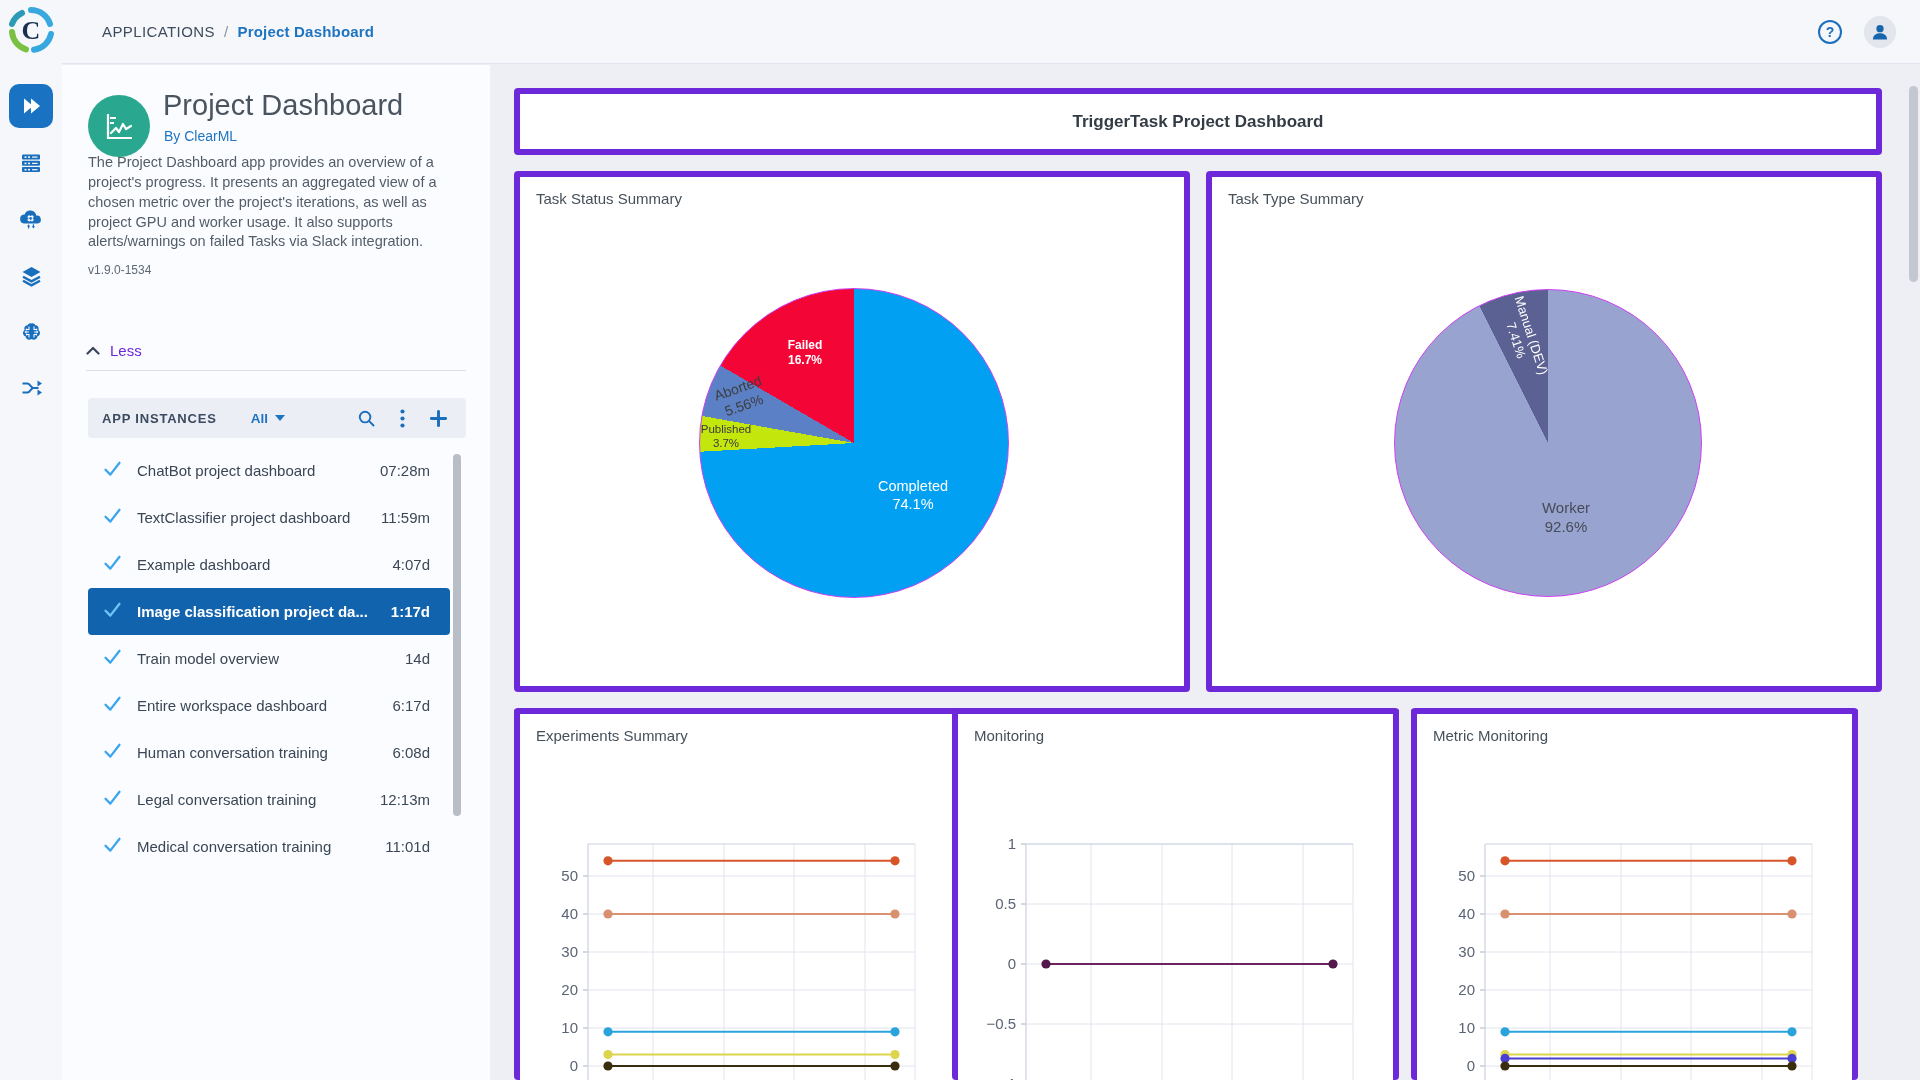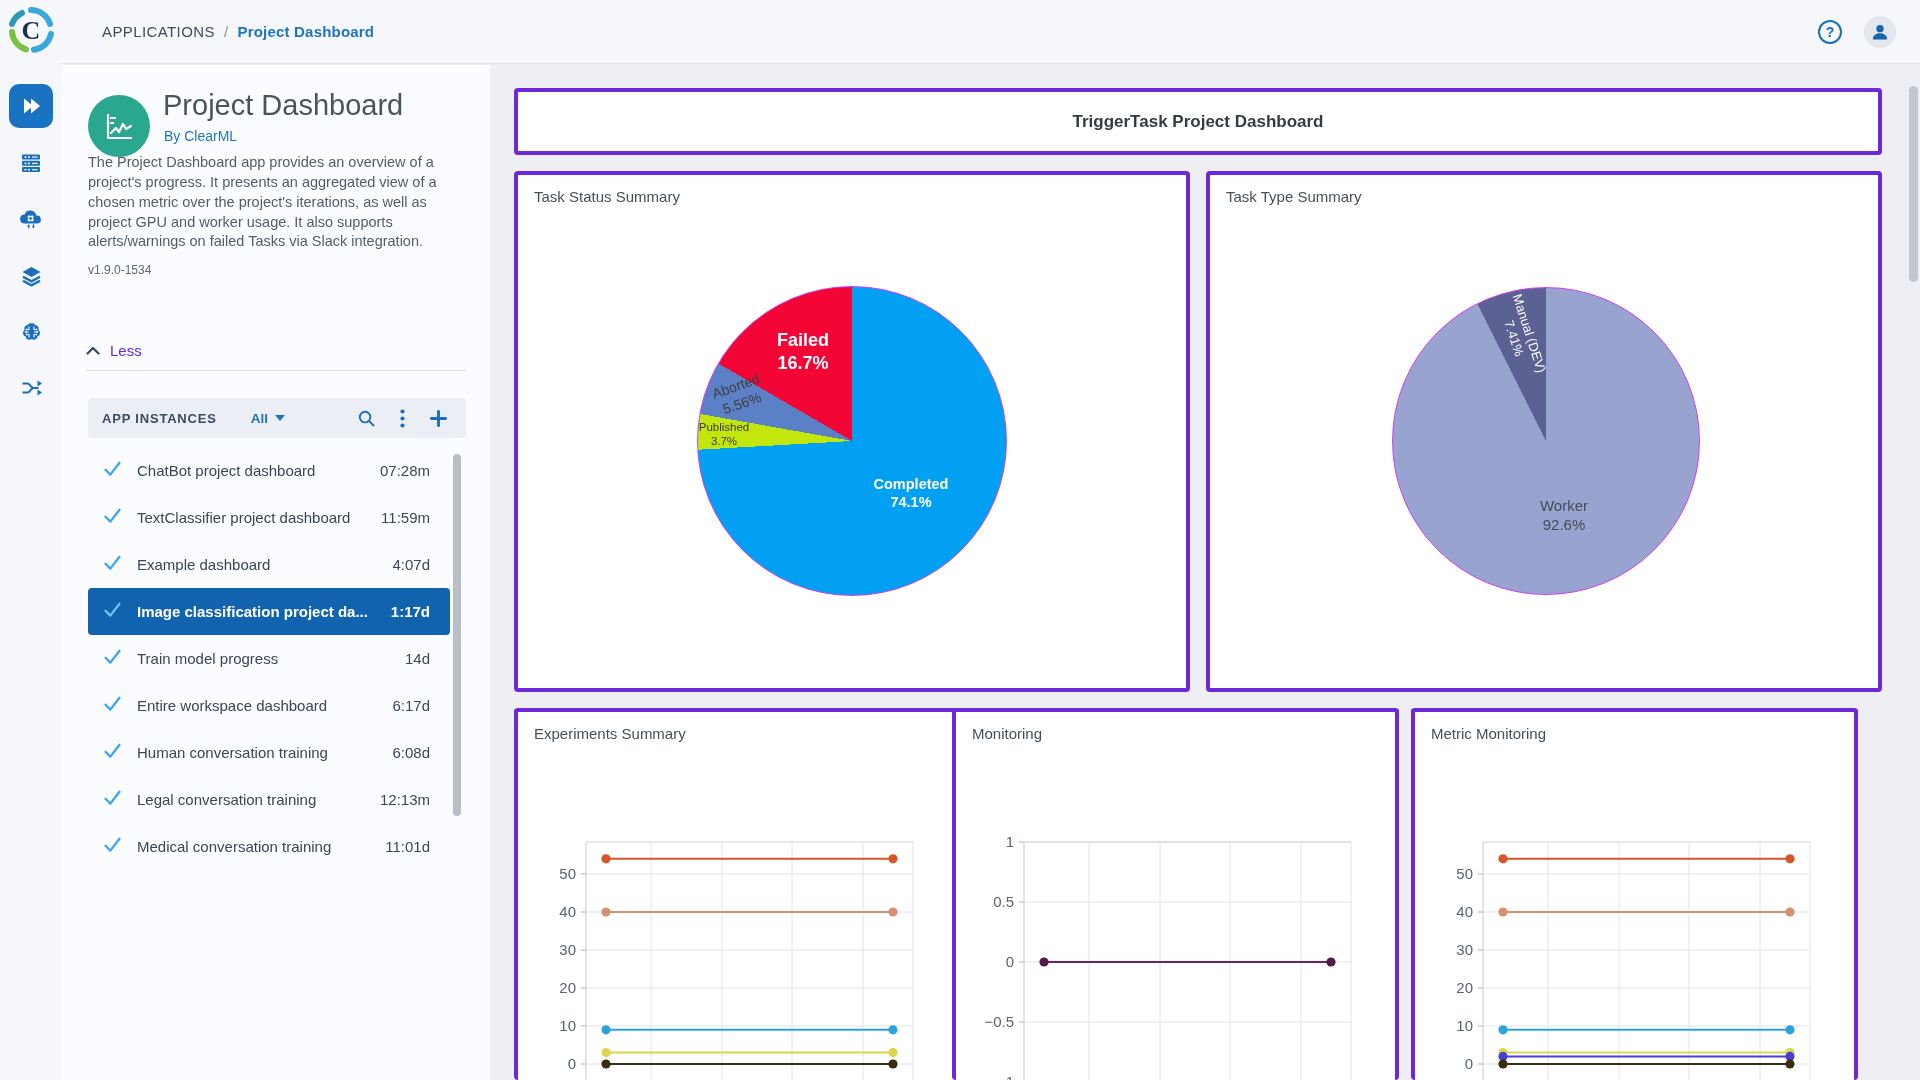--- a/index.html
+++ b/index.html
@@ -56,21 +56,21 @@
     border-radius:4px; cursor:pointer; }
   .list-row .check { flex:0 0 auto; margin-right:14px; }
   .row-label { font-size:15px; color:#3a4654; white-space:nowrap; overflow:hidden; }
   .row-time { margin-left:auto; font-size:15px; color:#3c4856; }
   .list-row.selected { background:#1263ad; }
   .list-row.selected .row-label, .list-row.selected .row-time { color:#ffffff; font-weight:bold; }
   .list-scroll { position:absolute; left:391px; top:389px; width:8px; height:362px; border-radius:4px; background:#b9bdc6; }
 
   
   #main { position:absolute; left:490px; top:65px; width:1430px; height:1015px; background:#edeff4; }
-  .card { position:absolute; background:#ffffff; border:4px solid #6d28d9; border-radius:4px; }
+  .card { position:absolute; background:#ffffff; border:6px solid #6d28d9; border-radius:4px; }
   .card-title { position:absolute; left:16px; top:13px; font-size:15px; color:#46505a; }
   #header-card { left:24px; top:23px; width:1368px; height:67px; display:flex; align-items:center; justify-content:center; }
   #header-card h2 { font-size:17px; font-weight:bold; color:#333c45; }
   #card-status { left:24px; top:106px; width:676px; height:521px; }
   #card-type   { left:716px; top:106px; width:676px; height:521px; }
   #card-exp    { left:24px;  top:643px; width:447px; height:372px; border-bottom:none; overflow:hidden; }
   #card-mon    { left:462px; top:643px; width:447px; height:372px; border-bottom:none; overflow:hidden; }
   #card-metric { left:921px; top:643px; width:447px; height:372px; border-bottom:none; overflow:hidden; }
   .pie { position:absolute; border-radius:50%; border:1.5px solid #cb3ff1; }
   .pie-label { position:absolute; text-align:center; line-height:1.25; transform:translate(-50%,-50%); pointer-events:none; white-space:nowrap; }
@@ -282,21 +282,21 @@
          <polyline points="4,13.5 9.5,19 20,5.5" fill="none" stroke="#6fc6f6" stroke-width="2.6" stroke-linecap="round" stroke-linejoin="round"></polyline>
        </svg></span>
      <span class="row-label">Image classification project da...</span>
      <span class="row-time">1:17d</span>
       </div>
       <div class="list-row">
         <span class="check">
        <svg width="21" height="21" viewBox="0 0 24 24">
          <polyline points="4,13.5 9.5,19 20,5.5" fill="none" stroke="#39a5ef" stroke-width="2.6" stroke-linecap="round" stroke-linejoin="round"></polyline>
        </svg></span>
-     <span class="row-label">Train model progress</span>
+     <span class="row-label">Train model overview</span>
      <span class="row-time">14d</span>
       </div>
       <div class="list-row">
         <span class="check">
        <svg width="21" height="21" viewBox="0 0 24 24">
          <polyline points="4,13.5 9.5,19 20,5.5" fill="none" stroke="#39a5ef" stroke-width="2.6" stroke-linecap="round" stroke-linejoin="round"></polyline>
        </svg></span>
      <span class="row-label">Entire workspace dashboard</span>
      <span class="row-time">6:17d</span>
       </div>
@@ -329,33 +329,33 @@
 </section>
 
 <main id="main">
   <div class="card" id="header-card">
     <h2>TriggerTask Project Dashboard</h2>
   </div>
 
   <div class="card" id="card-status">
     <div class="card-title">Task Status Summary</div>
     <div class="pie" id="pie-task_status" style="left: 179px; top: 111px; width: 310px; height: 310px; background: conic-gradient(rgb(2, 160, 242) 0deg, rgb(2, 160, 242) 266.76deg, rgb(195, 230, 13) 266.76deg, rgb(195, 230, 13) 280.08deg, rgb(91, 128, 197) 280.08deg, rgb(91, 128, 197) 300.1deg, rgb(243, 5, 53) 300.096deg, rgb(243, 5, 53) 360.22deg); border-color: rgb(203, 63, 241);"></div>
-  <div class="pie-label" style="left: 393px; top: 318px; color: rgb(255, 255, 255); font-size: 14.5px; font-weight: bold;">
+  <div class="pie-label" style="left: 393px; top: 318px; color: rgb(255, 255, 255); font-size: 14.5px; font-weight: normal;">
         <div>Completed</div>
         <div>74.1%</div>
       </div>
       <div class="pie-label" style="left: 206px; top: 259px; color: rgb(58, 58, 58); font-size: 11.5px; font-weight: normal;">
         <div>Published</div>
         <div>3.7%</div>
       </div>
       <div class="pie-label" style="left: 221px; top: 220px; color: rgb(61, 61, 61); font-size: 14px; font-weight: normal; transform: translate(-50%, -50%) rotate(-19deg);">
         <div>Aborted</div>
         <div>5.56%</div>
       </div>
-      <div class="pie-label" style="left: 285px; top: 176px; color: rgb(255, 255, 255); font-size: 18px; font-weight: bold;">
+      <div class="pie-label" style="left: 285px; top: 176px; color: rgb(255, 255, 255); font-size: 12px; font-weight: bold;">
         <div>Failed</div>
         <div>16.7%</div>
       </div>
     </div>
 
   <div class="card" id="card-type">
     <div class="card-title">Task Type Summary</div>
     <div class="pie" id="pie-task_type" style="left: 182px; top: 112px; width: 308px; height: 308px; background: conic-gradient(rgb(153, 163, 208) 0deg, rgb(153, 163, 208) 333.36deg, rgb(91, 97, 146) 333.36deg, rgb(91, 97, 146) 360.04deg); border-color: rgb(203, 63, 241);"></div>
   <div class="pie-label" style="left: 354px; top: 341px; color: rgb(69, 76, 87); font-size: 15px; font-weight: normal;">
         <div>Worker</div>

